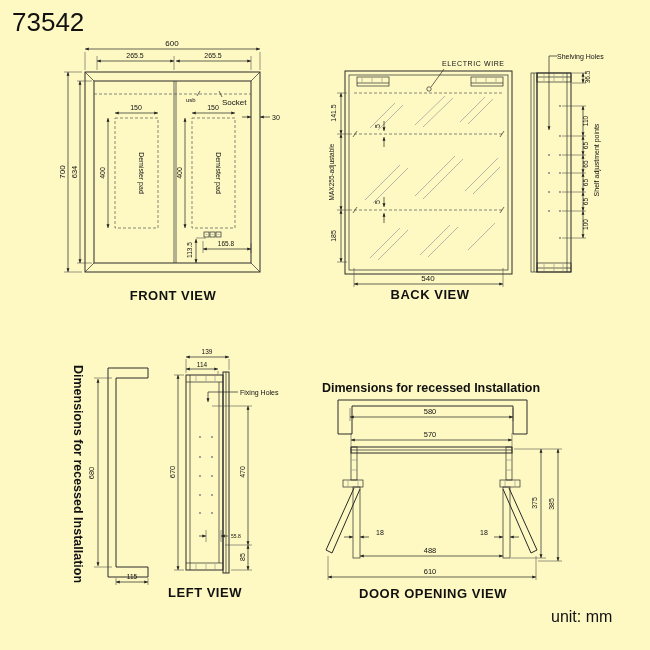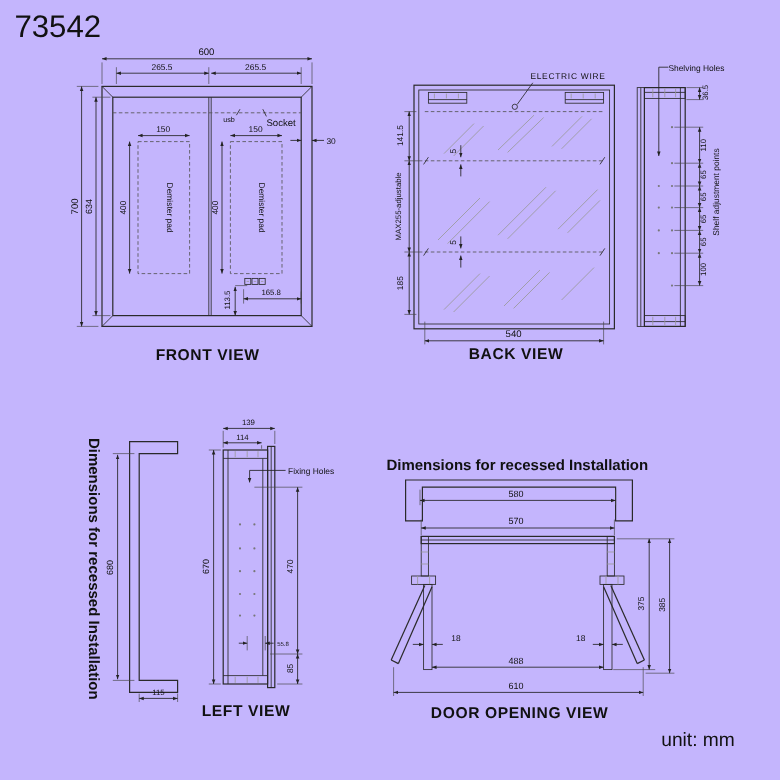--- a/index.html
+++ b/index.html
@@ -1,16 +1,16 @@
 <!DOCTYPE html>
 <html><head>
 <meta charset="utf-8">
 <style>
   html,body{margin:0;padding:0;background:#fff;}
-  #page{position:relative;width:650px;height:650px;background:#c4b5fd;font-family:"Liberation Sans",sans-serif;}
+  #page{position:relative;width:650px;height:650px;background:#fef9c3;font-family:"Liberation Sans",sans-serif;}
   svg text{fill:#111;font-family:"Liberation Sans",sans-serif;}
   .ln{stroke:#2a2a2a;stroke-width:1;fill:none;}
   .thin{stroke:#2a2a2a;stroke-width:.7;fill:none;}
   .ext{stroke:#444;stroke-width:.55;fill:none;}
   .dim{stroke:#222;stroke-width:.7;fill:none;marker-start:url(#arr);marker-end:url(#arr);}
   .dimE{stroke:#222;stroke-width:.7;fill:none;marker-end:url(#arr);}
   .dash{stroke:#555;stroke-width:.7;fill:none;stroke-dasharray:3 2;}
   .glass{stroke:#9a9a9a;stroke-width:.7;}
   .hole{fill:#777;}
   .t5{font-size:5px;} .t6{font-size:6px;} .t65{font-size:6.5px;} .t7{font-size:7px;}

